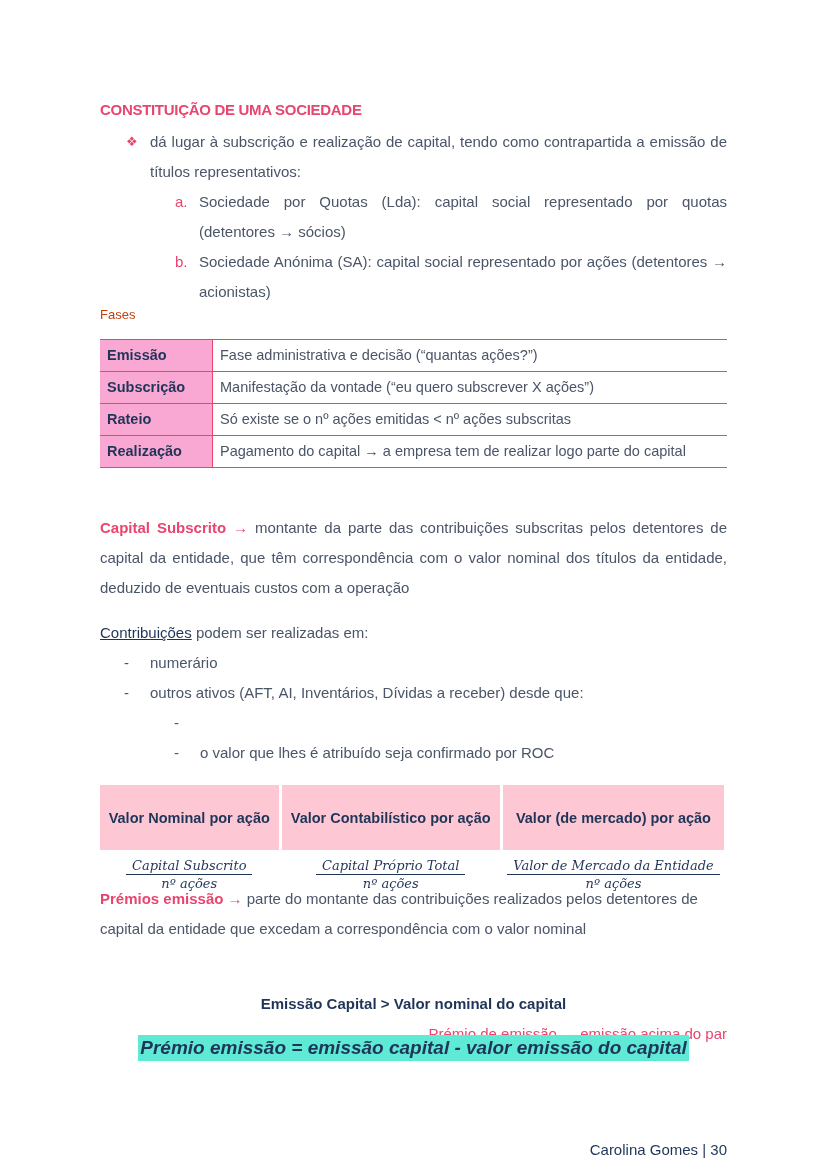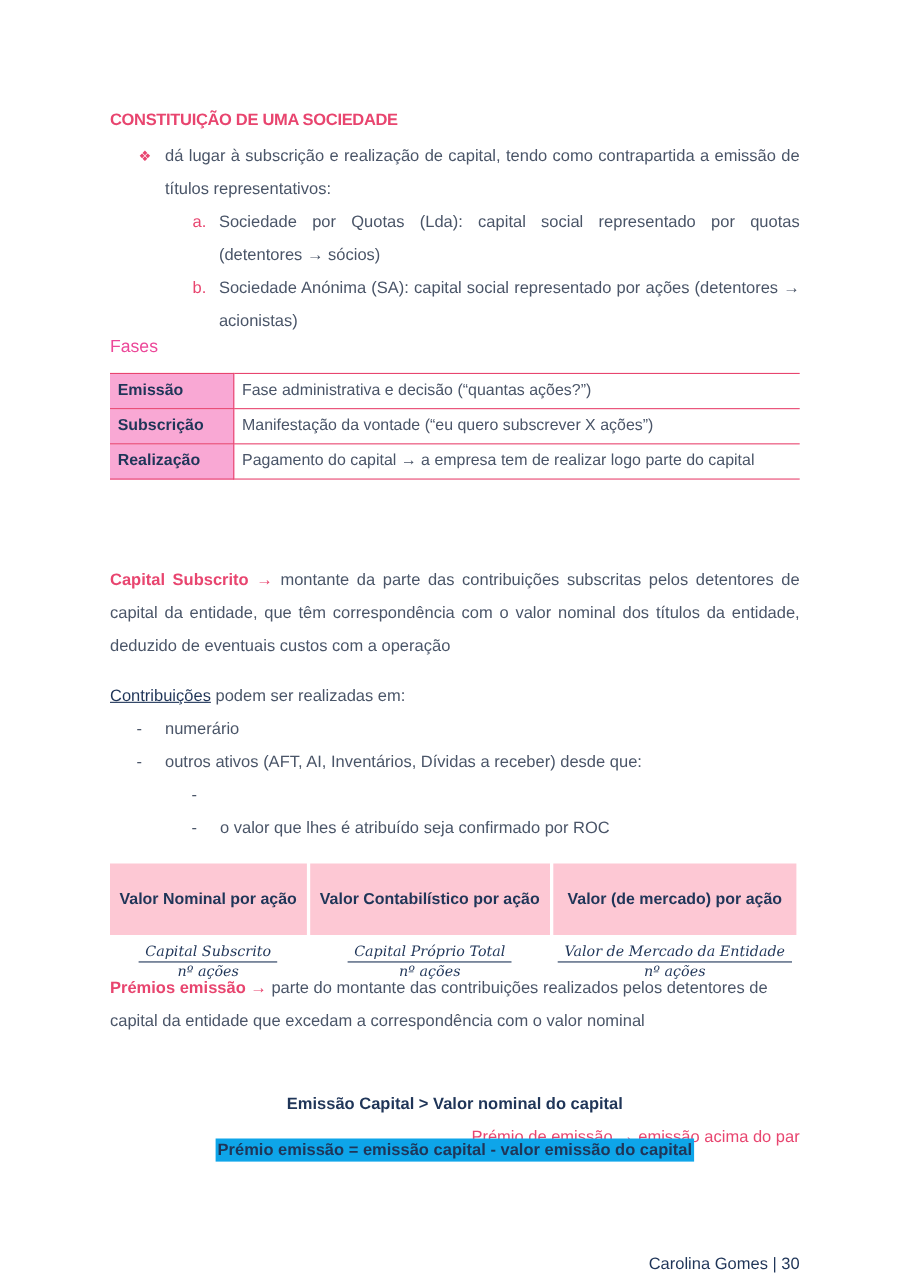--- a/index.html
+++ b/index.html
@@ -12,21 +12,21 @@
     .txt { font-size: 15px; line-height: 30px; color: #4a5568; }
     .justify { text-align: justify; text-align-last: left; }
     .bullet-block { position: absolute; top: 127px; left: 26px; width: 601px; }
     .bullet-line { display: flex; }
     .bullet-icon { width: 24px; color: #e8456f; font-size: 13px; flex-shrink: 0; }
     .bullet-text { flex: 1; }
     .sublist { position: absolute; top: 187px; left: 75px; width: 552px; }
     .sub-item { display: flex; }
     .sub-marker { width: 24px; color: #e8456f; flex-shrink: 0; }
     .sub-text { flex: 1; }
-    .fases-label { position: absolute; top: 307px; left: 0; font-size: 16px; color: #ec4899; }
+    .fases-label { position: absolute; top: 307px; left: 0; font-size: 13px; color: #c2410c; }
     table.fases { position: absolute; top: 339px; left: 0; width: 627px; border-collapse: collapse;
       font-size: 14.5px; }
     table.fases td { border-top: 1.5px solid #e8456f; border-bottom: 1.5px solid #e8456f;
       padding: 6px 7px; vertical-align: top; line-height: 19px; }
     table.fases td.k { background: #f9a8d4; font-weight: bold; color: #1f3558; width: 98px;
       border-right: 1.5px solid #e8456f; }
     table.fases td.v { color: #4a5568; }
     .cap-sub { position: absolute; top: 513px; left: 0; width: 627px; }
     .bold-pink { color: #e8456f; font-weight: bold; }
     .contrib { position: absolute; top: 618px; left: 0; width: 627px; }
@@ -42,22 +42,22 @@
     table.valor td { text-align: center; padding-top: 8px; }
     .frac { display: inline-block; text-align: center; font-family: "DejaVu Serif", serif;
       font-style: italic; font-size: 13px; color: #1f3558; }
     .frac .num { display: block; border-bottom: 1.2px solid #1f3558; padding: 0 6px 1px; }
     .frac .den { display: block; padding-top: 1px; }
     .premios { position: absolute; top: 884px; left: 0; width: 627px; }
     .center-lines { position: absolute; top: 958px; left: 0; width: 627px; text-align: center; }
     .cl1 { font-size: 15px; color: #1f3558; font-weight: bold; line-height: 30px; margin-top: 31px; }
     .cl2 { font-size: 15px; color: #e8456f; line-height: 30px; text-align: right; }
     .formula-wrap { position: absolute; top: 1035px; left: 0; width: 627px; text-align: center; }
-    .formula { display: inline-block; background: #0ea5e9; color: #1f3558; font-weight: bold;
-      font-size: 15px; padding: 2px 2px; }
+    .formula { display: inline-block; background: #5eead4; color: #1f3558; font-weight: bold;
+      font-size: 19px; padding: 2px 2px; font-style: italic; }
     .footer { position: absolute; top: 1141px; right: 101px; font-size: 15px; color: #1f3558; }
   </style>
 </head>
 <body>
 
 <div class="page">
 
   <div class="section-title">CONSTITUIÇÃO DE UMA SOCIEDADE</div>
 
   <div class="bullet-block txt justify">
@@ -82,20 +82,24 @@
 
   <table class="fases">
     <tbody>
         <tr>
       <td class="k">Emissão</td>
       <td class="v">Fase administrativa e decisão (“quantas ações?”)</td>
     </tr>
     <tr>
       <td class="k">Subscrição</td>
       <td class="v">Manifestação da vontade (“eu quero subscrever X ações”)</td>
+    </tr>
+    <tr>
+      <td class="k">Rateio</td>
+      <td class="v">Só existe se o nº ações emitidas &lt; nº ações subscritas</td>
     </tr>
     <tr>
       <td class="k">Realização</td>
       <td class="v">Pagamento do capital → a empresa tem de realizar logo parte do capital</td>
     </tr>
   </tbody>
     </table>
 
   <div class="cap-sub txt justify">
     <span class="bold-pink">Capital Subscrito</span>

